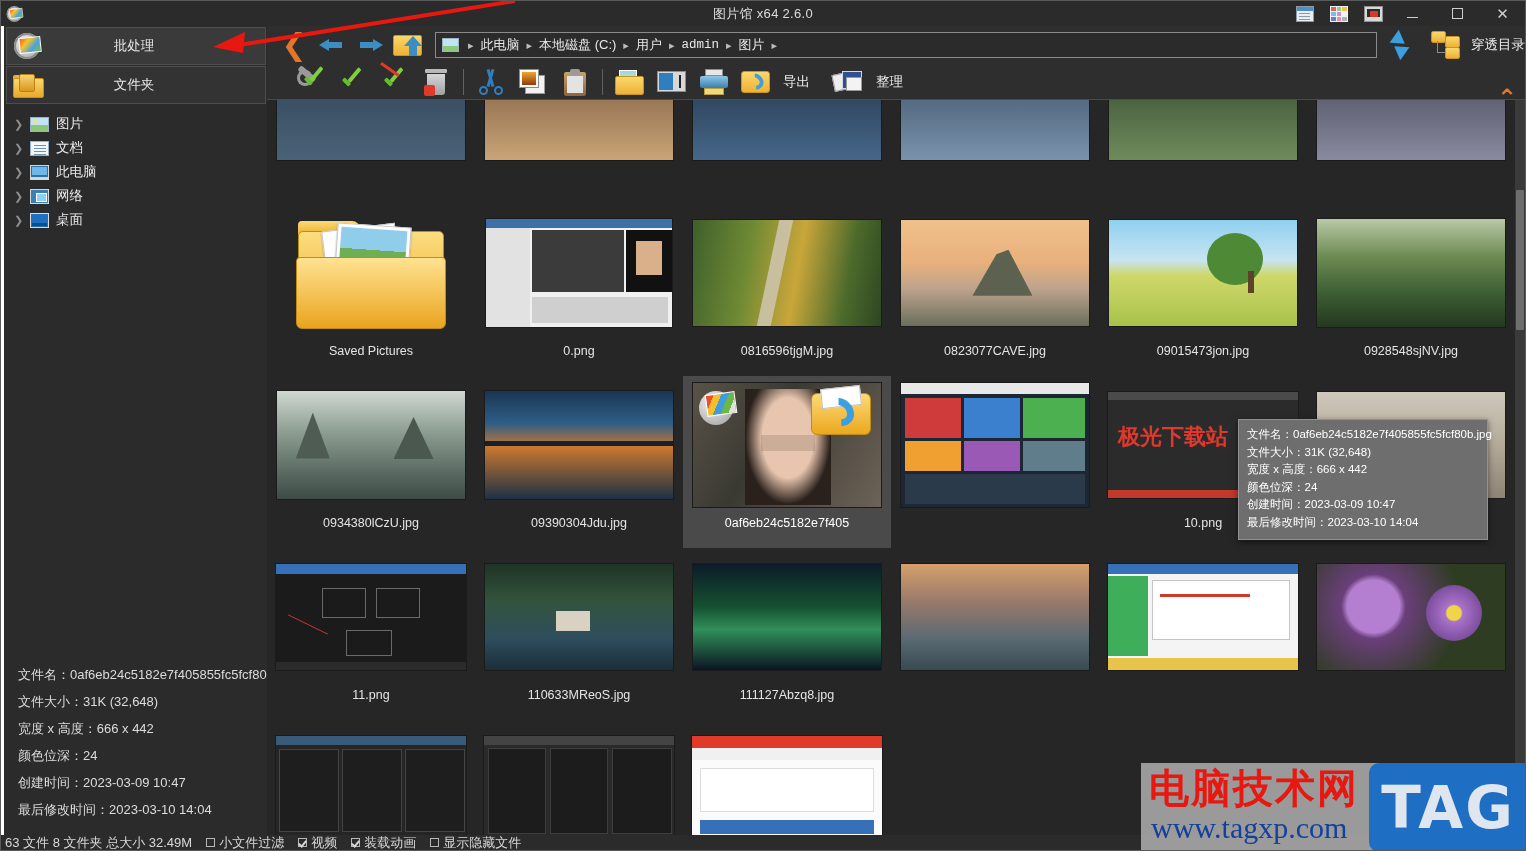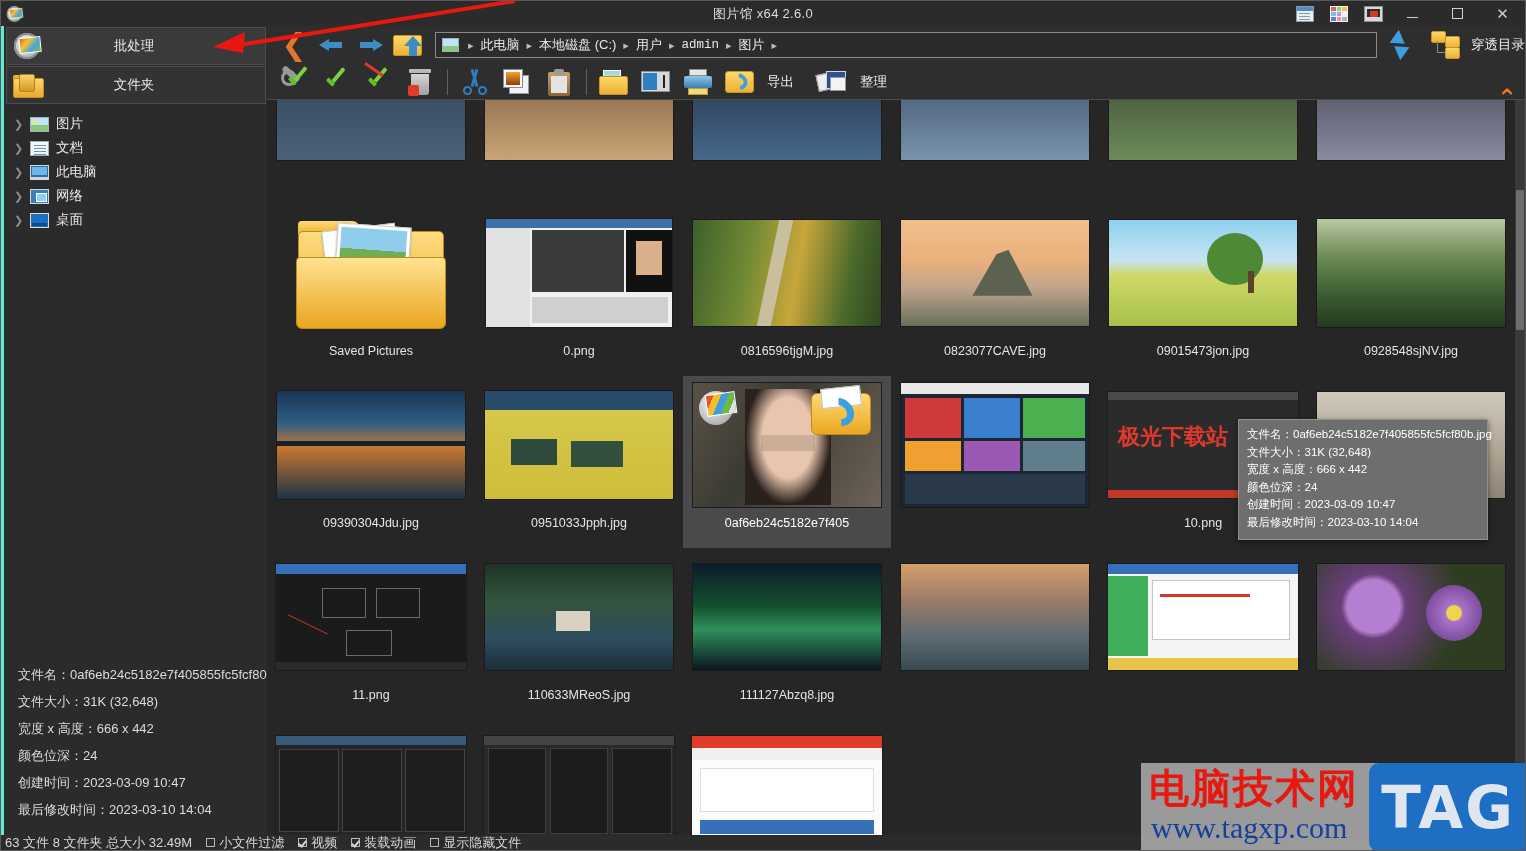--- a/index.html
+++ b/index.html
@@ -2,21 +2,21 @@
 <html><head>
 <meta charset="utf-8">
 <style>
   * { box-sizing: border-box; margin:0; padding:0; }
   html,body{
     width:1526px; height:851px; overflow:hidden;
     background:#2b2b2b;
     font-family:"Liberation Sans","DejaVu Sans",sans-serif;
     color:#e8e8e8;
   }
-  .app{ position:relative; width:1526px; height:851px; background:#5eead4;
+  .app{ position:relative; width:1526px; height:851px; background:#ffffff;
         border:1px solid #5a5a5a; overflow:hidden;}
 
   
   .titlebar{ position:absolute; left:0; top:0; width:100%; height:25px;
      background:#2b2b2b; display:flex; align-items:center; }
   .tb-appicon{ width:22px; height:18px; margin-left:5px; position:relative;}
   .tb-title{ position:absolute; left:0; right:0; text-align:center;
      font-size:13px; color:#dcdcdc; letter-spacing:.3px;}
   .tb-right{ position:absolute; right:0; top:0; height:25px; display:flex;
      align-items:center; }
@@ -122,21 +122,21 @@
   .ico-drive .arw:before{content:"";position:absolute;left:5px;top:0;width:10px;height:11px;background:#3fae3f;}
   .ico-drive .arw:after{content:"";position:absolute;left:0;top:10px;border-left:10px solid transparent;
      border-right:10px solid transparent;border-top:10px solid #2f9a2f;}
   .linfo-list{ padding:10px 14px 12px 14px; background:#2b2b2b;}
   .linfo-list div{ font-size:13px;color:#dcdcdc; line-height:27px; white-space:nowrap;}
 
   
   .toolbar{ position:absolute; left:266px; top:25px; right:0; height:74px;
      background:#2e2e2e; border-bottom:1px solid #4a4a4a;}
   .trow1{ height:38px; display:flex; align-items:center; padding-left:8px;}
-  .trow2{ height:36px; display:flex; align-items:center; padding-left:8px; gap:4px;}
+  .trow2{ height:36px; display:flex; align-items:center; padding-left:24px; gap:4px;}
   .tbtn{ width:38px;height:34px;display:flex;align-items:center;justify-content:center;position:relative;}
   .chev-orange{ color:#e2762a; font-size:30px; line-height:1; font-weight:bold;}
   .arrow-l,.arrow-r{ width:26px;height:20px;position:relative;}
   .arrow-l:before{content:"";position:absolute;left:0;top:4px;border-top:6px solid transparent;
      border-bottom:6px solid transparent;border-right:10px solid #3c8dc4;}
   .arrow-l:after{content:"";position:absolute;left:9px;top:7px;width:14px;height:6px;background:#3c8dc4;}
   .arrow-r:before{content:"";position:absolute;right:0;top:4px;border-top:6px solid transparent;
      border-bottom:6px solid transparent;border-left:10px solid #3c8dc4;}
   .arrow-r:after{content:"";position:absolute;right:9px;top:7px;width:14px;height:6px;background:#3c8dc4;}
   .upfolder{ width:30px;height:26px;position:relative;}
@@ -650,41 +650,41 @@
       </div>
 
       <div class="cell">
         <div class="thumbwrap">
           <div class="thumb pbox" style="width:190px;height:110px;background:
             linear-gradient(#b9c9a6 0%,#6c8a52 35%,#3c5c33 70%,#24381f 100%)"></div>
         </div>
         <div class="cap">0928548sjNV.jpg</div>
       </div>
 
+      <div class="cell">
+        <div class="thumbwrap">
+          <div class="thumb pbox" style="width:190px;height:110px;background:
+            linear-gradient(#cfd8d2 0%,#8a9a8e 40%,#5a6b63 75%,#3e4a46 100%);position:relative">
+            <div style="position:absolute;left:10%;top:20%;width:34px;height:46px;background:#4e5c54;clip-path:polygon(0 100%,50% 0,100% 100%)"></div>
+            <div style="position:absolute;left:62%;top:24%;width:40px;height:42px;background:#4a584f;clip-path:polygon(0 100%,50% 0,100% 100%)"></div>
+          </div>
+        </div>
+        <div class="cap">0934380lCzU.jpg</div>
+      </div>
 
       <div class="cell">
         <div class="thumbwrap">
           <div class="thumb pbox" style="width:190px;height:110px;background:
             linear-gradient(#1a3553 0%,#2e5e86 30%,#c9772f 52%,#1e3146 100%);position:relative">
             <div style="position:absolute;left:0;top:46%;width:100%;height:5px;background:#16212e"></div>
           </div>
         </div>
         <div class="cap">09390304Jdu.jpg</div>
       </div>
 
-      <div class="cell">
-        <div class="thumbwrap">
-          <div class="thumb pbox" style="width:190px;height:110px;background:
-            linear-gradient(#2a4a6a 0%,#2a4a6a 18%,#d6c84a 18%,#cfbd3a 100%);position:relative">
-            <div style="position:absolute;left:14%;top:44%;width:46px;height:26px;background:#2e4a3c"></div>
-            <div style="position:absolute;left:46%;top:46%;width:52px;height:26px;background:#33503f"></div>
-          </div>
-        </div>
-        <div class="cap">0951033Jpph.jpg</div>
-      </div>
 
       <div class="cell sel">
         <div class="thumbwrap">
           <div class="thumb pbox" style="width:190px;height:126px;background:
             linear-gradient(120deg,#5a5247 0%,#3a3a32 40%,#6d6257 100%);position:relative;overflow:visible">
             <div style="position:absolute;left:52px;top:6px;width:86px;height:116px;background:
               radial-gradient(ellipse at 50% 42%,#e8c5ae 0 42%,#2a211c 70%);"></div>
             <div style="position:absolute;left:68px;top:52px;width:54px;height:16px;background:rgba(0,0,0,.12)"></div>
             <div class="ovl-gear">
               <div class="g"></div>

